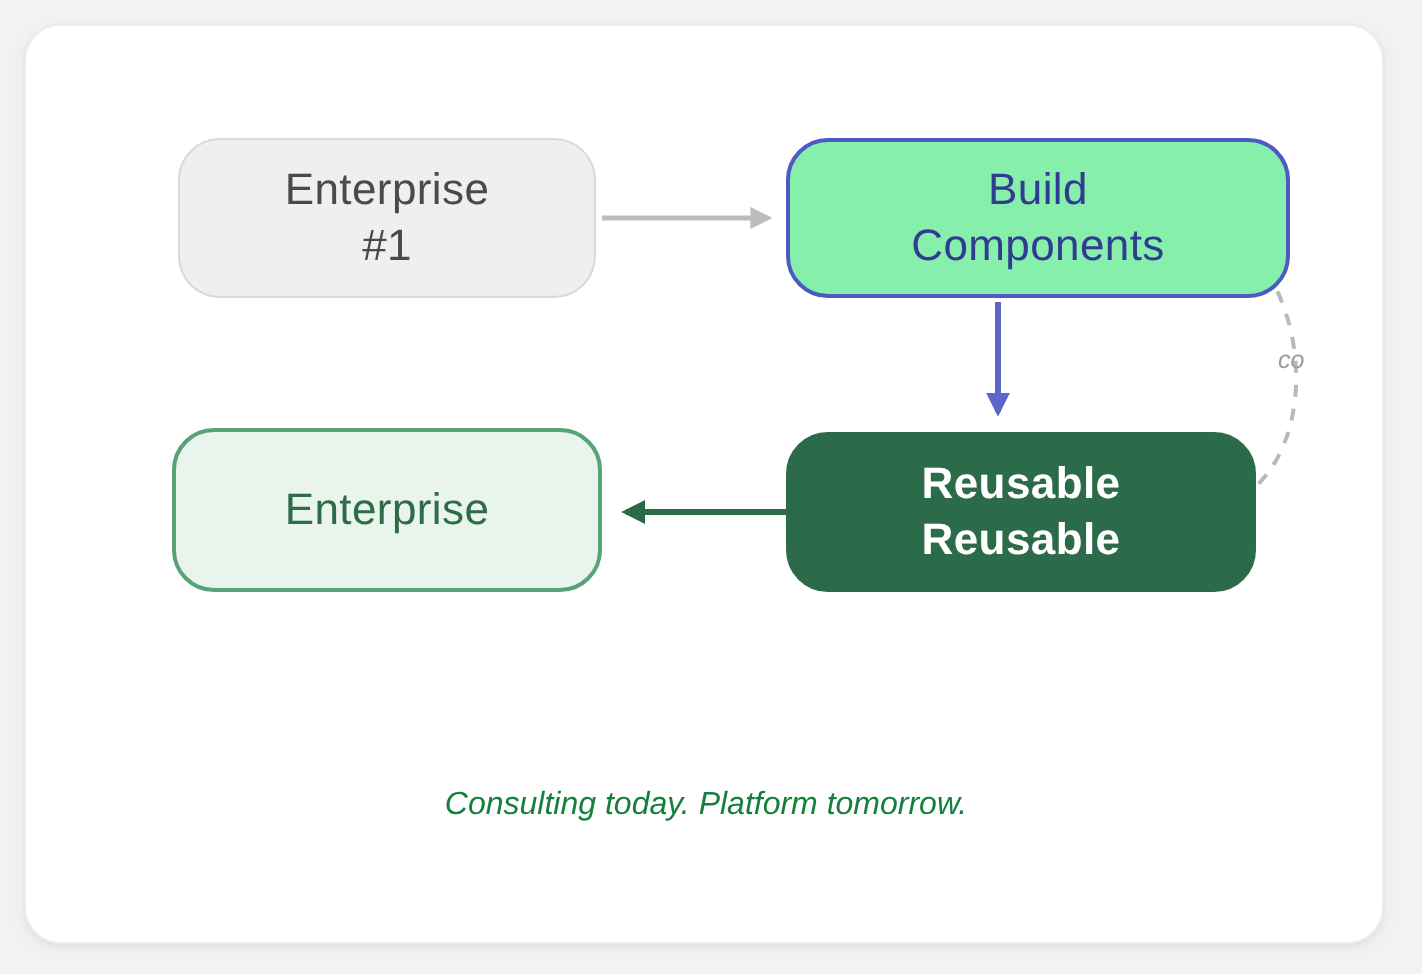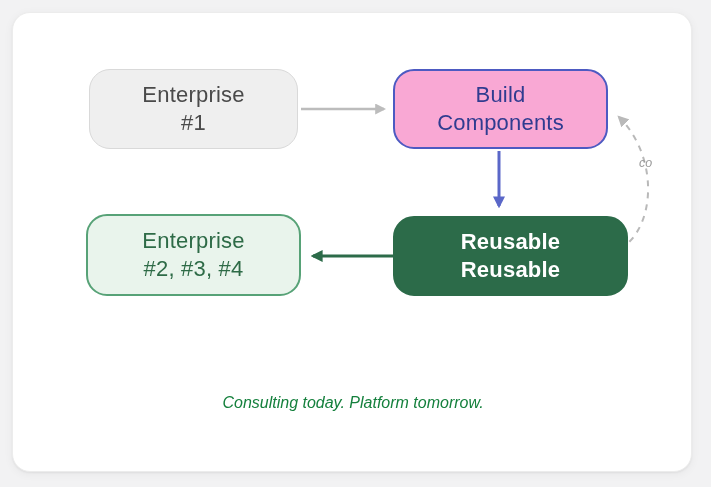--- a/index.html
+++ b/index.html
@@ -44,42 +44,42 @@
     line-height: 28px;
     letter-spacing: 0.2px;
   }
   .node-enterprise1 {
     left: 76px; top: 56px; width: 209px; height: 80px;
     background: #efefef;
     border: 1.5px solid #d9d9d9;
     color: #4a4a4a;
   }
   .node-build {
-    left: 380px; top: 56px; width: 215px; height: 80px;
-    background: #f9a8d4;
+    left: 380px; top: 56px; width: 252px; height: 80px;
+    background: #86efac;
     border: 2px solid #4d5ac2;
     color: #303c90;
   }
   .node-platform {
     left: 380px; top: 203px; width: 235px; height: 80px;
     background: #2c6b49;
     border: 2px solid #2c6b49;
     color: #ffffff;
     font-weight: bold;
   }
   .node-enterprise234 {
     left: 73px; top: 201px; width: 215px; height: 82px;
     background: #e9f4ec;
     border: 2px solid #57a277;
     color: #2e6b47;
   }
   .loop-label {
     position: absolute;
     left: 626px;
-    top: 143px;
+    top: 160px;
     font-size: 12.5px;
     font-style: italic;
     color: #9b9b9b;
     white-space: nowrap;
   }
   .caption {
     position: absolute;
     left: 0;
     top: 376px;
     width: 680px;
@@ -130,21 +130,20 @@
     <span>Components</span>
   </div>
 
   <div class="node node-platform">
     <span>Reusable</span>
     <span>Reusable</span>
   </div>
 
   <div class="node node-enterprise234">
     <span>Enterprise</span>
-    <span>#2, #3, #4</span>
   </div>
 
   <div class="loop-label">co</div>
 
   <div class="caption">
     <div>Consulting today. Platform tomorrow.</div>
   </div>
 
 </div>
 

